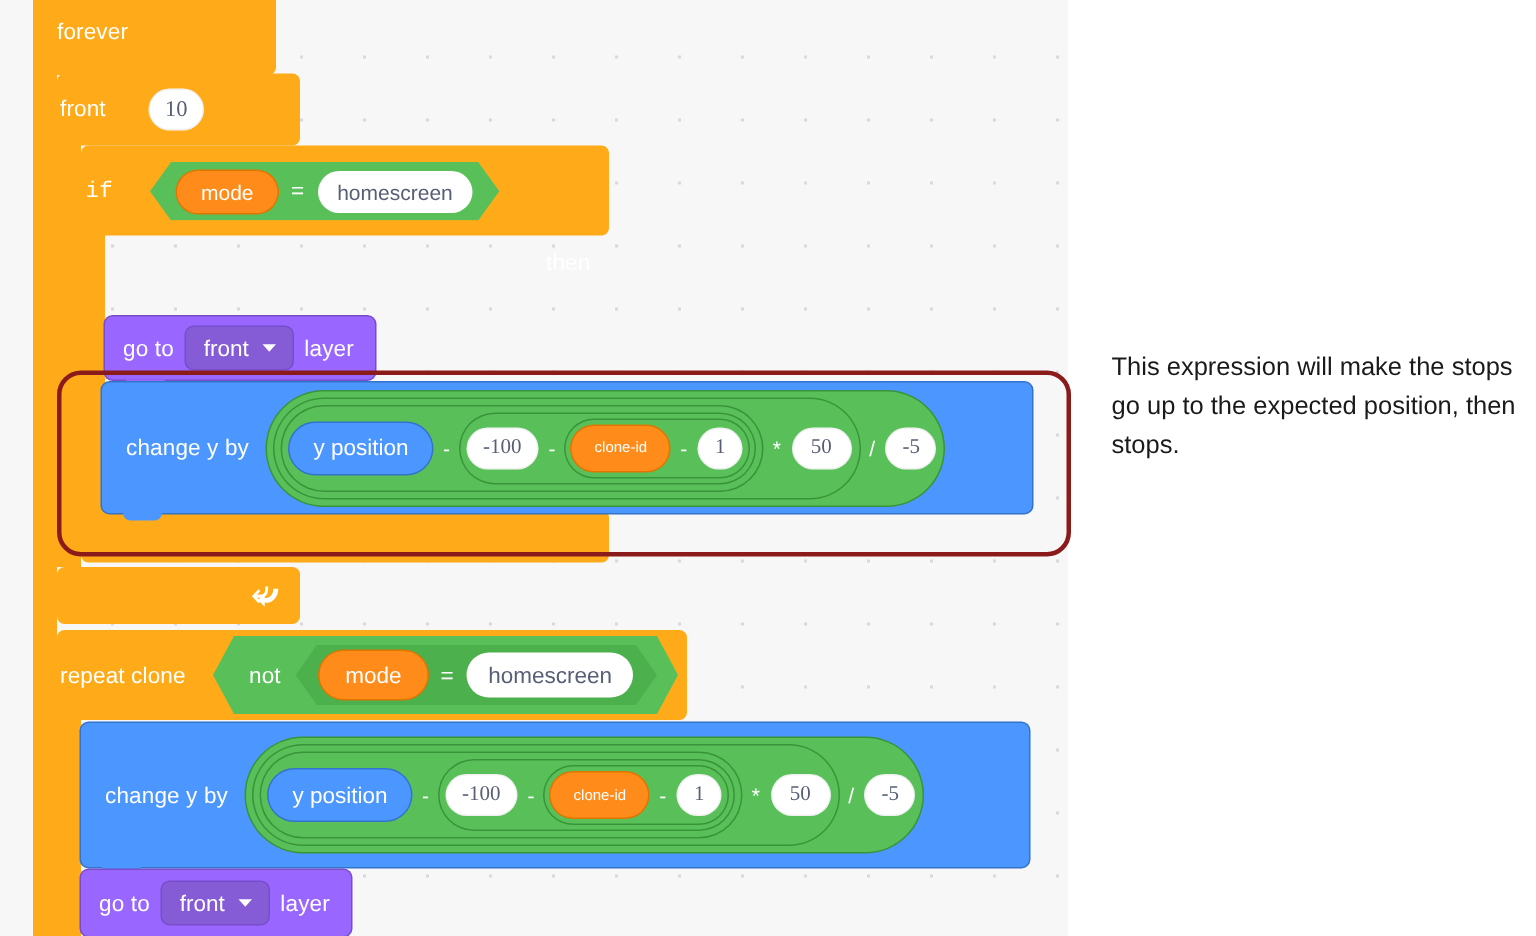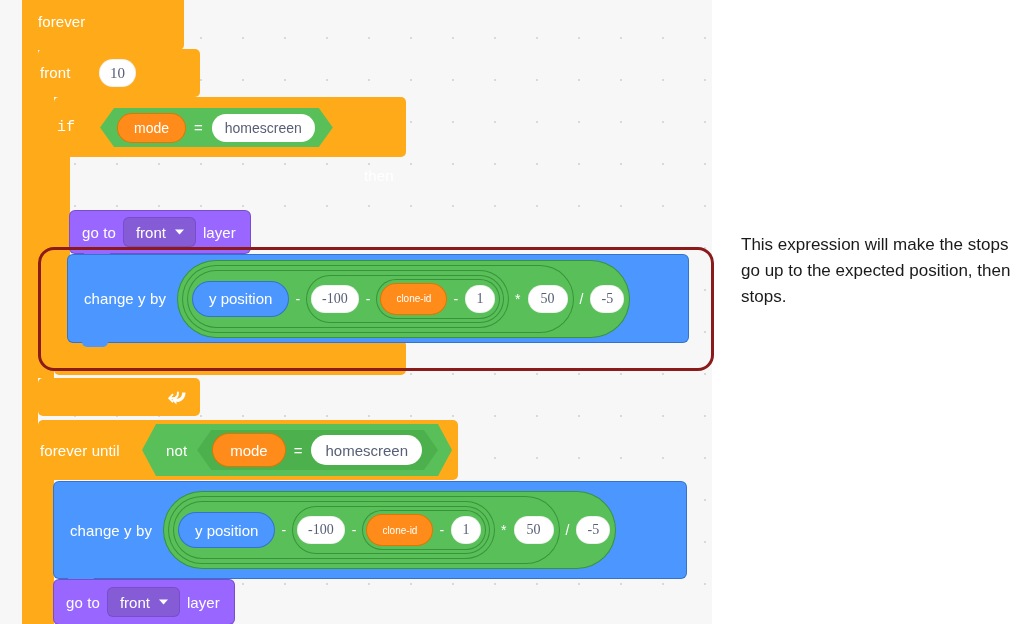--- a/index.html
+++ b/index.html
@@ -195,21 +195,21 @@
           </span>
           <span class="opsym">/</span>
           <span class="numinput" style="height:28px; min-width:34px;">-5</span>
         </span>
       </div>
       <div class="bump blue" style="bottom:-5px;"></div>
     </div>
 
     <div class="blk" style="left:38px; top:420px; width:420px; height:60px; background:#FFAB19; border-radius:5px;"></div>
     <div class="blk" style="left:38px; top:470px; width:16px; height:154px; background:#FFAB19;"></div>
-    <span class="label" style="position:absolute; left:40px; top:442px;">forever until</span>
+    <span class="label" style="position:absolute; left:40px; top:442px;">repeat clone</span>
 
     <div class="bool" style="position:absolute; left:142px; top:424px; height:52px; padding:0 14px;">
       <span class="label" style="padding:0 10px;">not</span>
       <span class="bool" style="height:40px; padding:0 16px; background:#4CB14C;">
         <span class="varoval" style="height:32px; font-size:15px; padding:0 17px;">mode</span>
         <span class="bsym">=</span>
         <span class="textinput" style="height:30px; font-size:15px; padding:0 14px;">homescreen</span>
       </span>
     </div>
 

